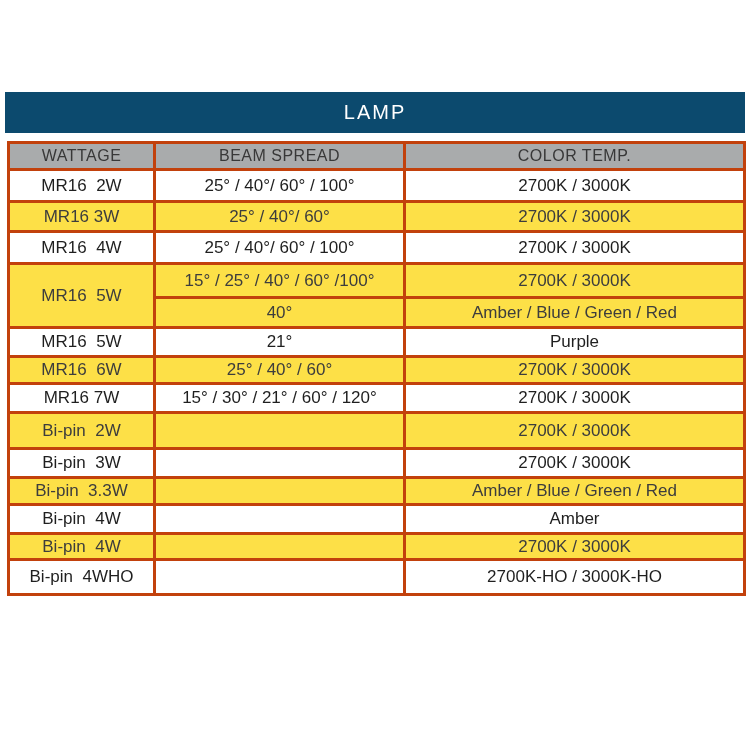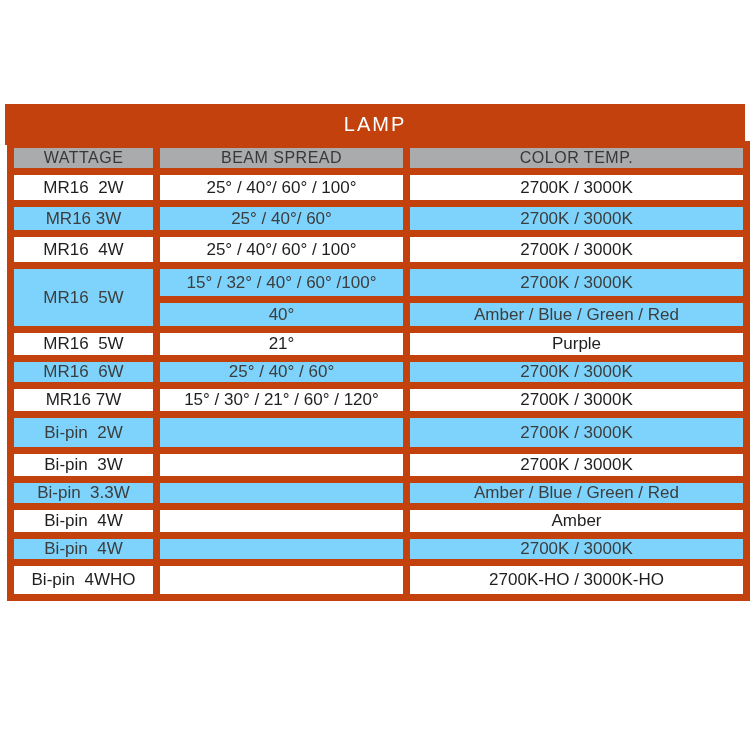--- a/index.html
+++ b/index.html
@@ -11,54 +11,54 @@
     position: relative;
     width: 750px;
     height: 750px;
     background: #ffffff;
     font-family: "Liberation Sans", sans-serif;
     overflow: hidden;
   }
   .banner {
     position: absolute;
     left: 5px;
-    top: 104px;
+    top: 92px;
     width: 740px;
     height: 41px;
-    background: #c2410c;
+    background: #0c4a6e;
     color: #ffffff;
     display: flex;
     align-items: center;
     justify-content: center;
     font-size: 20px;
     letter-spacing: 2px;
   }
   table.spec {
     position: absolute;
     left: 7px;
     top: 141px;
     width: 736px;
     border-collapse: collapse;
     table-layout: fixed;
   }
   table.spec col.c1 { width: 146px; }
   table.spec col.c2 { width: 250px; }
   table.spec col.c3 { width: 340px; }
   table.spec td {
-    border: 7px solid #c2410c;
+    border: 3px solid #c2410c;
     text-align: center;
     vertical-align: middle;
     padding: 0;
     font-size: 17px;
     color: #1f1f1f;
     background: #ffffff;
     overflow: hidden;
   }
   table.spec tr.gray td {
-    background: #7dd3fc;
+    background: #fde047;
     color: #3d3d3d;
   }
   table.spec tr.head td {
     background: #a9abac;
     color: #383838;
     font-size: 16px;
     letter-spacing: 0.5px;
   }
   td.wattage {
     white-space: pre; 
@@ -100,21 +100,21 @@
     </tr>
 
     <tr style="height:32px">
       <td class="wattage">MR16  4W</td>
       <td>25° / 40°/ 60° / 100°</td>
       <td>2700K / 3000K</td>
     </tr>
 
     <tr class="gray" style="height:34px">
       <td class="wattage" rowspan="2">MR16  5W</td>
-      <td>15° / 32° / 40° / 60° /100°</td>
+      <td>15° / 25° / 40° / 60° /100°</td>
       <td>2700K / 3000K</td>
     </tr>
     <tr class="gray" style="height:30px">
       <td>40°</td>
       <td>Amber / Blue / Green / Red</td>
     </tr>
 
     <tr style="height:29px">
       <td class="wattage">MR16  5W</td>
       <td>21°</td>

